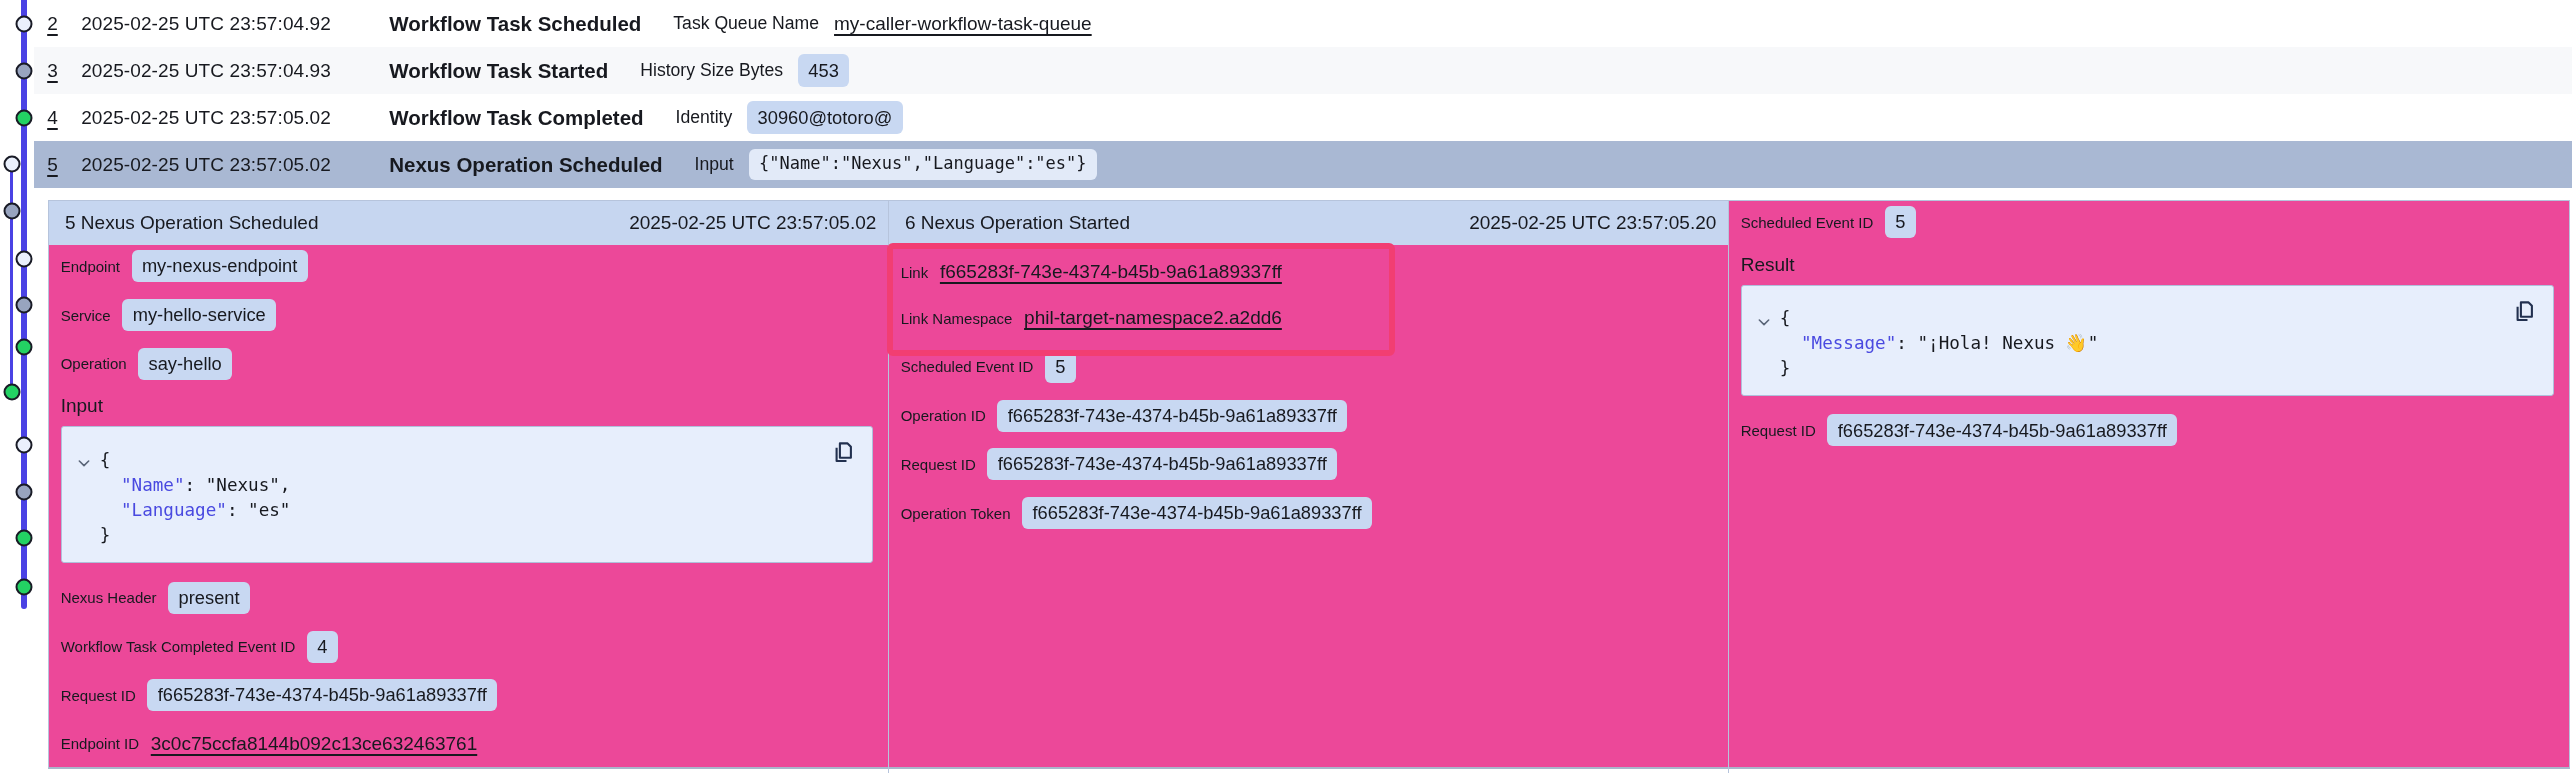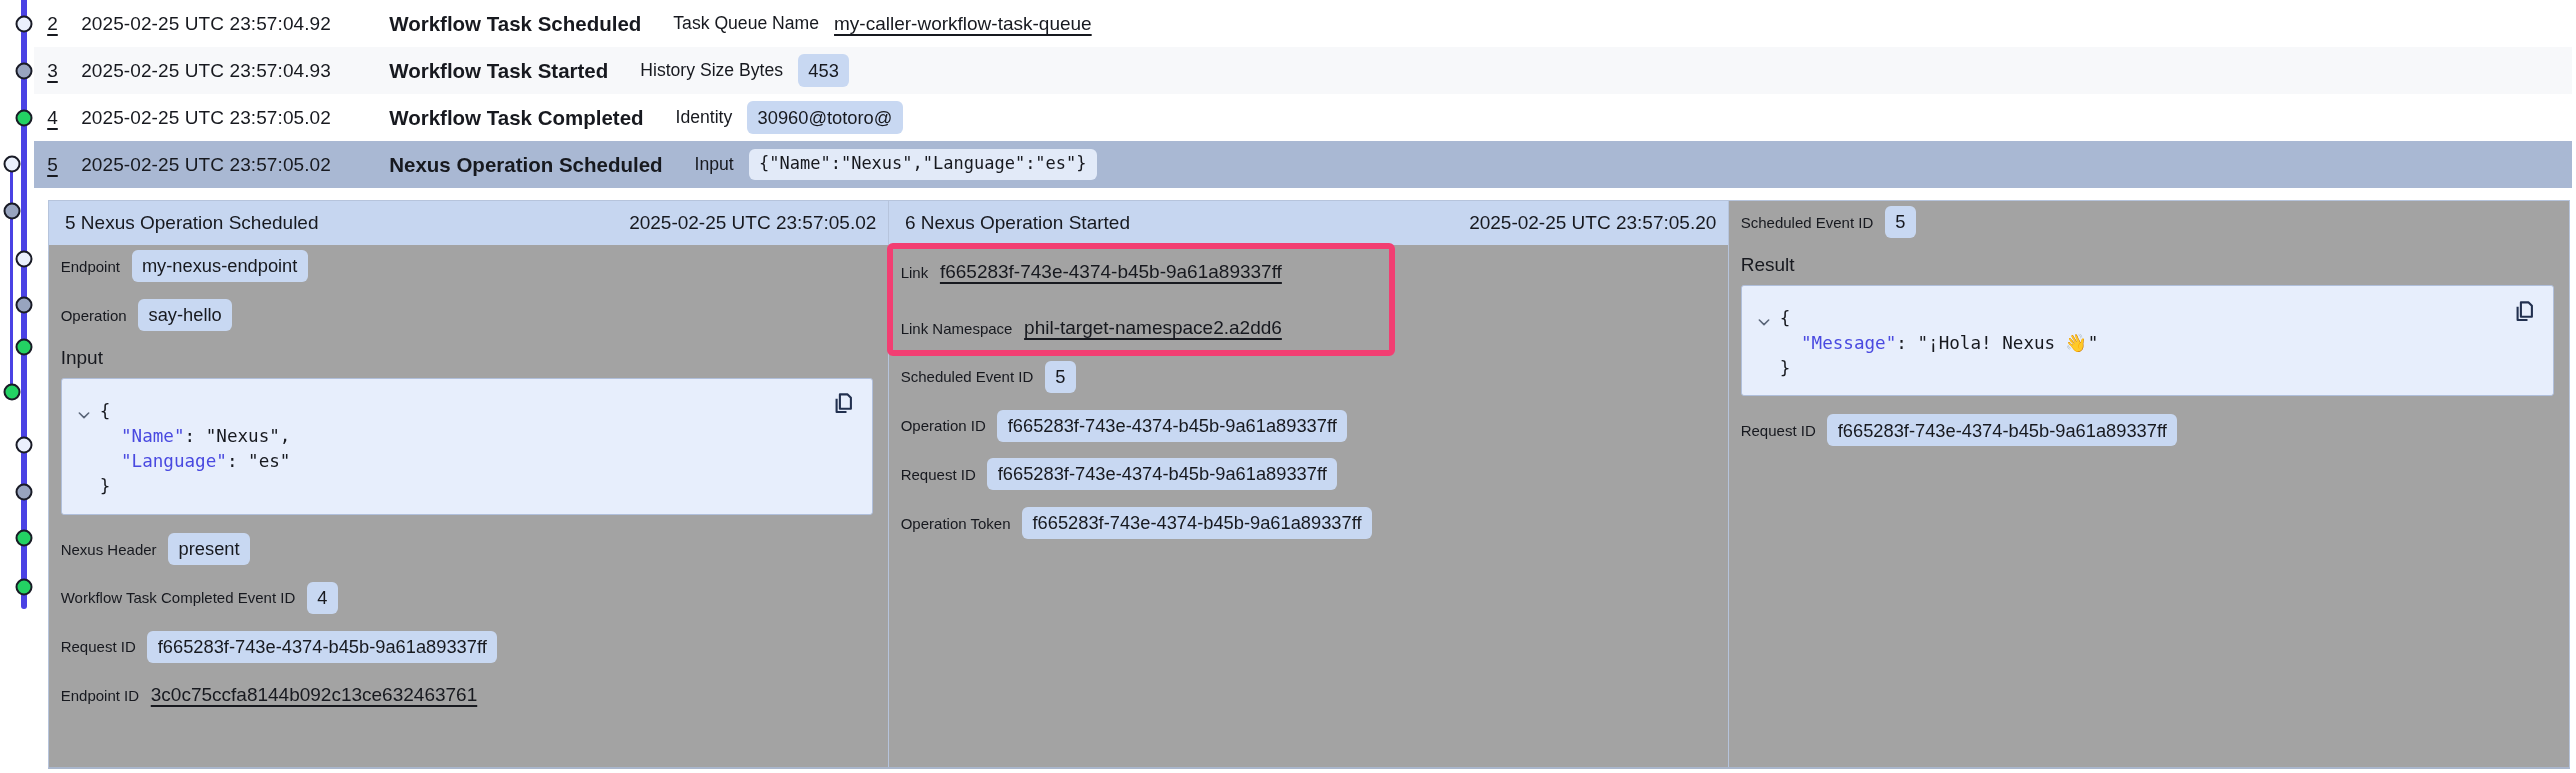--- a/index.html
+++ b/index.html
@@ -28,21 +28,21 @@
   .ev-time{font-size:19px; width:308px; flex:none; letter-spacing:0.1px;}
   .ev-name{font-size:20.5px; font-weight:700; margin-right:32px; white-space:nowrap;}
   .ev-label{font-size:17.6px; margin-right:15px; white-space:nowrap;}
   .row-link{font-size:19px; color:var(--ink); text-decoration:underline; text-underline-offset:3.7px; text-decoration-thickness:1.5px; cursor:pointer;}
   .badge{display:inline-block; background:var(--badge); border-radius:5.9px; padding:5.1px 10.3px 5.9px; font-size:18.3px; line-height:1.15; white-space:nowrap;}
   .event-row .badge.mono{background:var(--badge-sel); font-family:"DejaVu Sans Mono","Liberation Mono",monospace; font-size:17px;}
 
   
   .panels{position:absolute; left:48px; top:200px; width:2522px; height:569px;
     border:1.5px solid var(--panel-border); border-bottom:2.9px solid var(--bottom);
-    display:grid; grid-template-columns:1fr 1fr 1fr; background:#a3a3a3;}
+    display:grid; grid-template-columns:1fr 1fr 1fr; background:#ec4899;}
   .panel{position:relative; border-right:1.5px solid var(--panel-border); overflow:visible;}
   .panel:last-child{border-right:none;}
   .panel-header{height:44px; background:var(--hdr); display:flex; align-items:center; justify-content:space-between; padding:0 11.7px 0 16px;}
   .panel-title{font-size:19px; font-weight:500;}
   .panel-time{font-size:19px; font-weight:500;}
   .panel-body{padding:4.4px 14.7px 0 11.7px;}
   .prow{min-height:34px; display:flex; align-items:center; margin-bottom:14.7px;}
   .plabel{font-size:15px; margin-right:11.7px; white-space:nowrap;}
   .plink{font-size:19px; color:var(--ink); text-decoration:underline; text-underline-offset:4.4px; text-decoration-thickness:1.5px; cursor:pointer;}
   .section-label{font-size:19px; margin:7.3px 0 8.8px 0;}
@@ -50,21 +50,21 @@
   .code-block{position:relative; background:var(--code-bg); border:1.5px solid var(--code-border); border-radius:2.9px; padding:20.5px 17.6px 22px 17.6px;}
   .code-lines{font-family:"DejaVu Sans Mono","Liberation Mono",monospace; font-size:17.6px; line-height:25px; white-space:pre;}
   .jkey{color:var(--json-key);}
   .chevron{position:absolute; left:14.7px; top:28px; cursor:pointer;}
   .code-inner{padding-left:20.5px;}
   .copy-btn{position:absolute; right:16px; top:11.7px; cursor:pointer; background:none; border:none;}
 
   .annotation-box{position:absolute; left:-2.2px; top:42px; width:508px; height:113px; border:6.6px solid var(--annotation); border-radius:5.9px; pointer-events:none; z-index:5;}
 
   .panel2-pad{padding-top:10.3px;}
-  .gap-lg{margin-bottom:22px;}
+  .gap-lg{margin-bottom:12px;}
 </style>
 </head>
 <body>
 
 <div class="gutter">
   <div class="tl-main"></div>
   <div class="tl-branch"></div>
   <div id="dots">
       <div class="dot open" style="left: 23.5px; top: 24px;"></div>
       <div class="dot gray" style="left: 23.5px; top: 71px;"></div>
@@ -123,20 +123,24 @@
     <div class="panel-header">
       <span class="panel-title">5 Nexus Operation Scheduled</span>
       <span class="panel-time">2025-02-25 UTC 23:57:05.02</span>
     </div>
     <div class="panel-body">
       <div class="prow">
         <span class="plabel">Endpoint</span>
         <span class="badge">my-nexus-endpoint</span>
       </div>
       <div class="prow">
+        <span class="plabel">Service</span>
+        <span class="badge">my-hello-service</span>
+      </div>
+      <div class="prow">
         <span class="plabel">Operation</span>
         <span class="badge">say-hello</span>
       </div>
       <div class="section-label">Input</div>
 
       <div class="code-block" style="height:137px;">
         <span class="chevron">
           <svg width="16" height="16" viewBox="0 0 24 24" fill="none">
               <path d="M5 9l7 7 7-7" stroke="#5a6578" stroke-width="2.4" stroke-linecap="round" stroke-linejoin="round"></path>
             </svg>

